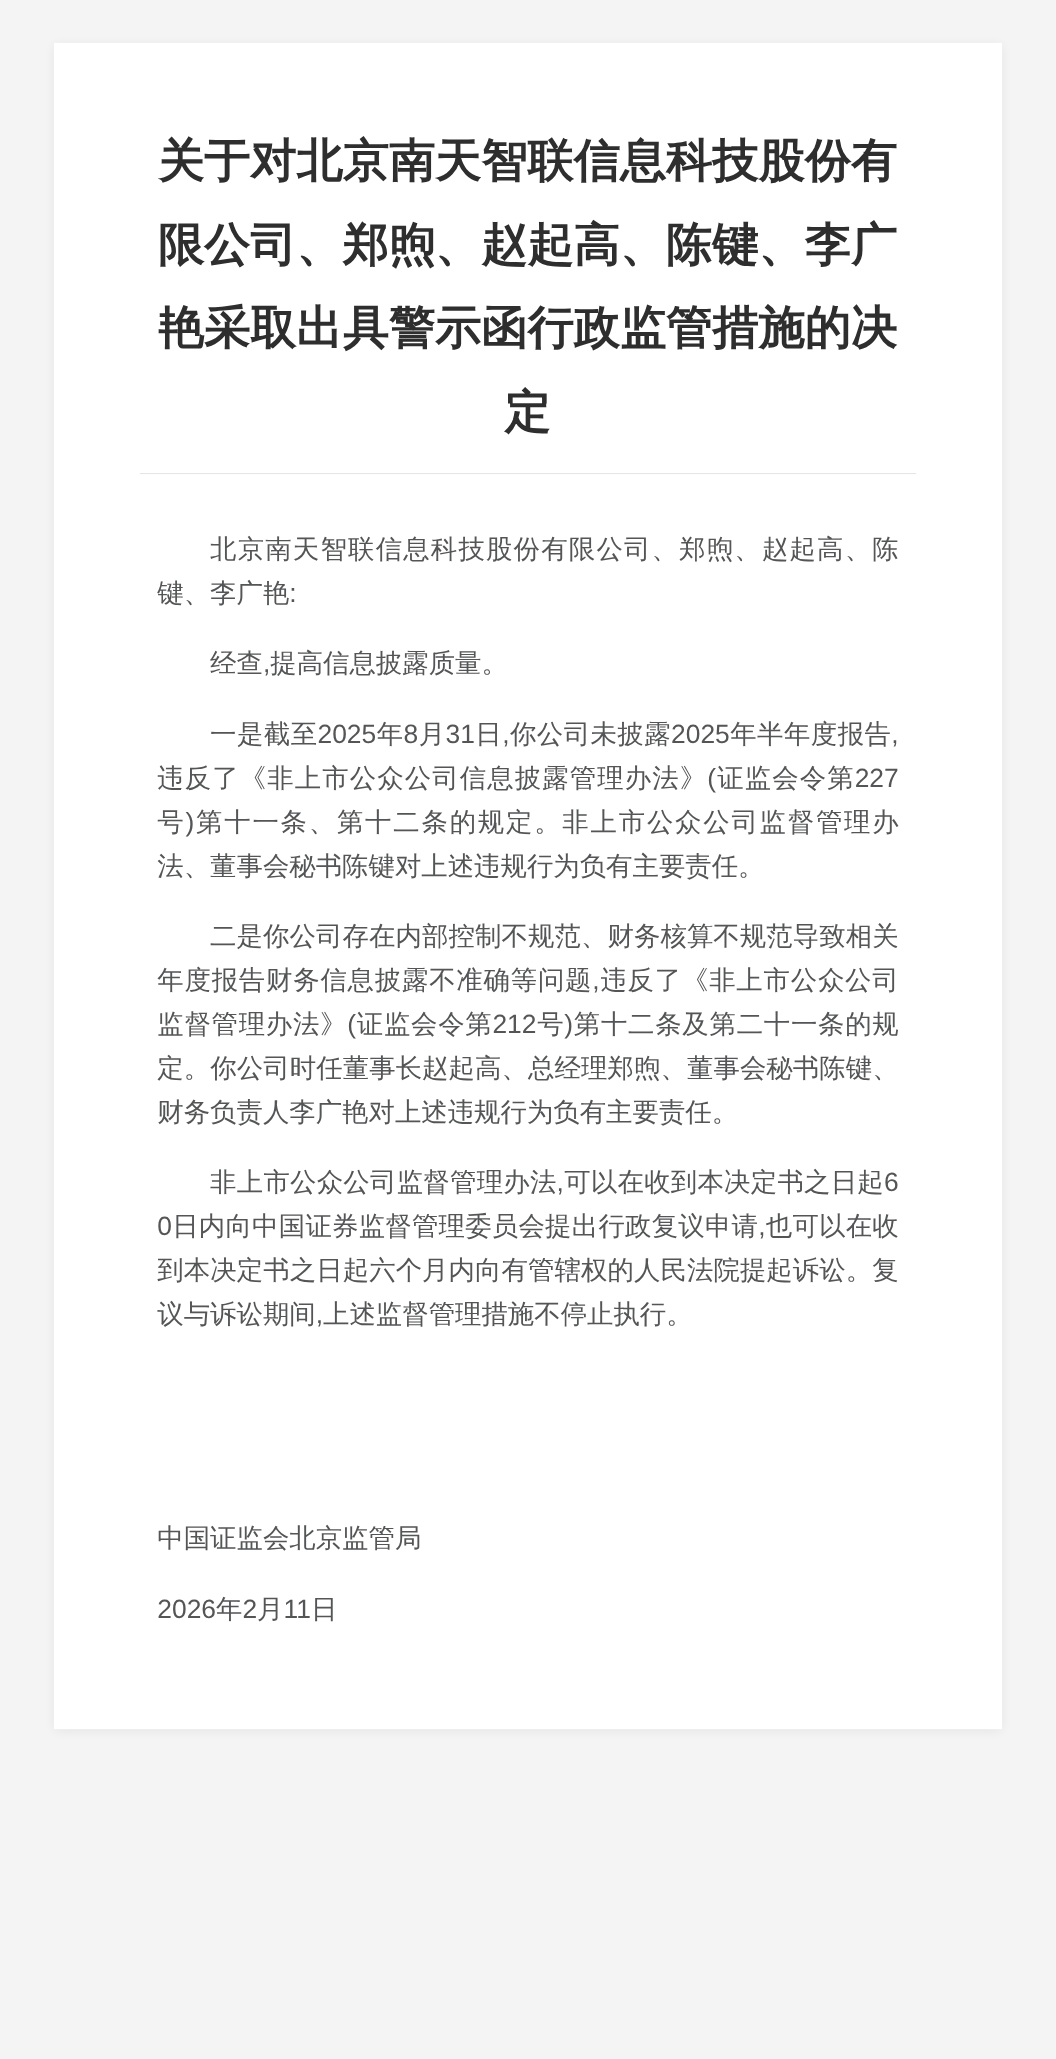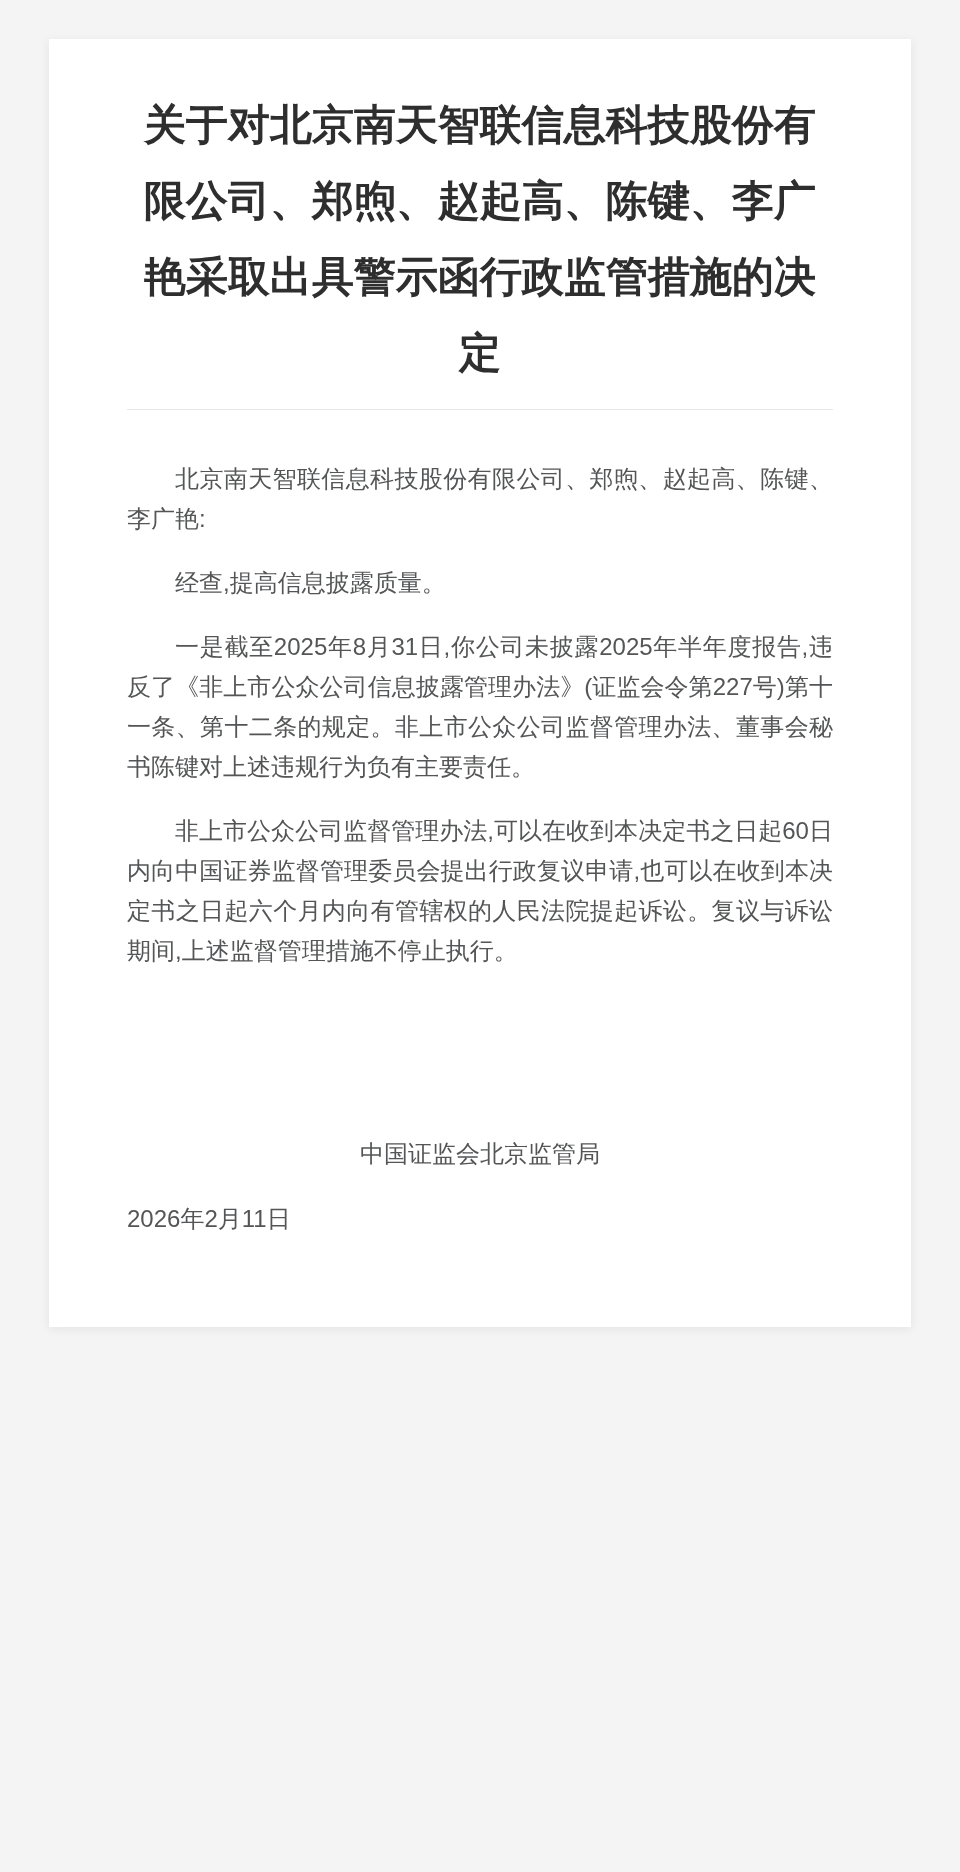--- a/index.html
+++ b/index.html
@@ -18,47 +18,47 @@
     min-height: 1872px;
   }
   .card {
     box-sizing: border-box;
     width: 862px;
     margin: 0 auto;
     position: relative;
     top: 39px;
     background: #ffffff;
     box-shadow: 0 2px 10px rgba(0,0,0,0.07);
-    padding: 48px 78px 88px 78px;
+    padding: 69px 78px 88px 78px;
   }
   h1.title {
     margin: 0;
     font-size: 42px;
     line-height: 76px;
     font-weight: 700;
     color: #2e2e2e;
     text-align: center;
     letter-spacing: 0;
   }
   hr.divider {
     border: none;
     border-top: 1px solid #e6e6e6;
     margin: 18px 0 49px 0;
   }
   .content p {
-    margin: 24px 0;
+    margin: 24px 16px;
     font-size: 24px;
     line-height: 40px;
     color: #545556;
     text-align: justify;
     text-indent: 2em;
     word-break: break-all;
   }
   .content p.signature {
-    text-align: center;
+    text-align: left;
     text-indent: 0;
     margin-top: 163px;
     margin-bottom: 0;
   }
   .content p.date {
     text-align: left;
     text-indent: 0;
     margin-top: 25px;
     margin-bottom: 0;
   }
@@ -70,20 +70,21 @@
   <div class="card">
 
     <h1 class="title">关于对北京南天智联信息科技股份有限公司、郑煦、赵起高、陈键、李广艳采取出具警示函行政监管措施的决定</h1>
 
     <hr class="divider">
 
     <div class="content">
       <p>北京南天智联信息科技股份有限公司、郑煦、赵起高、陈键、李广艳:</p>
       <p>经查,提高信息披露质量。</p>
       <p>一是截至2025年8月31日,你公司未披露2025年半年度报告,违反了《非上市公众公司信息披露管理办法》(证监会令第227号)第十一条、第十二条的规定。非上市公众公司监督管理办法、董事会秘书陈键对上述违规行为负有主要责任。</p>
+      <p>二是你公司存在内部控制不规范、财务核算不规范导致相关年度报告财务信息披露不准确等问题,违反了《非上市公众公司监督管理办法》(证监会令第212号)第十二条及第二十一条的规定。你公司时任董事长赵起高、总经理郑煦、董事会秘书陈键、财务负责人李广艳对上述违规行为负有主要责任。</p>
       <p>非上市公众公司监督管理办法,可以在收到本决定书之日起60日内向中国证券监督管理委员会提出行政复议申请,也可以在收到本决定书之日起六个月内向有管辖权的人民法院提起诉讼。复议与诉讼期间,上述监督管理措施不停止执行。</p>
 
       <p class="signature">中国证监会北京监管局</p>
       <p class="date">2026年2月11日</p>
     </div>
 
   </div>
 </div>
 
 </body></html>

